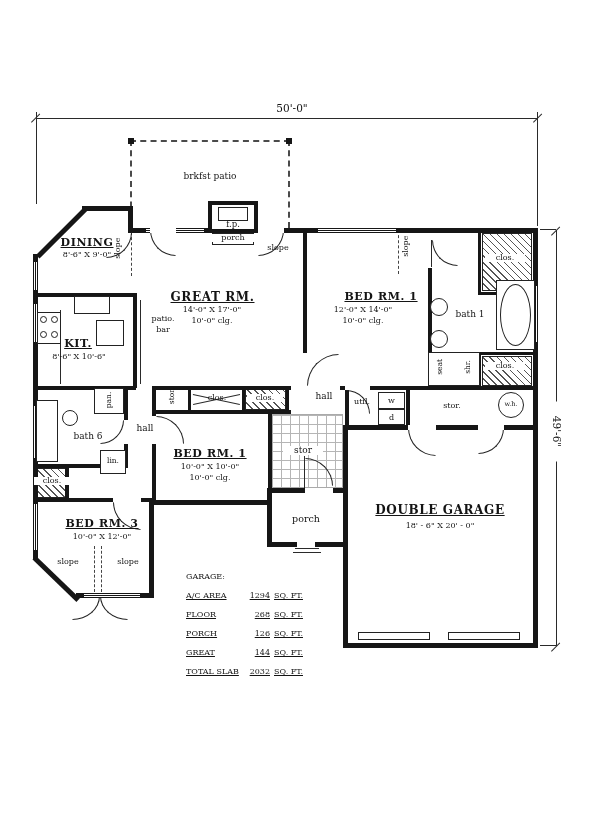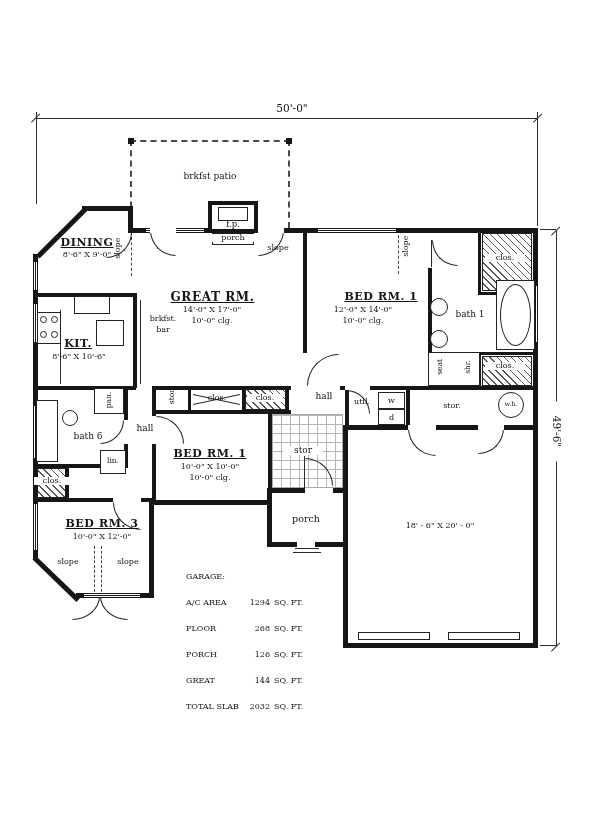--- a/index.html
+++ b/index.html
@@ -37,21 +37,21 @@
     white-space: nowrap; font-size: 9px; }
   .room { font-weight: bold; font-size: 11px; text-decoration: underline; letter-spacing: .6px; }
   .big  { font-size: 12px; }
   .sub  { font-size: 8px; }
   .tiny { font-size: 7.5px; }
   .chip { background: #fff; padding: 0 2px; }
   .vert { transform: rotate(-90deg); }
   .dim  { font-size: 10.5px; z-index: 4; }
   .fpbox { position: absolute; border: 4px solid #161616; background: #fff; z-index: 2; }
   .areas { position: absolute; left: 186px; top: 572px; width: 140px; z-index: 5; font-size: 8px; }
-  .arow { display: flex; align-items: center; margin-top: 17px; }
+  .arow { display: flex; align-items: center; margin-top: 10px; text-decoration: underline; }
   .arow .nm { width: 60px; }
   .arow .num { width: 24px; text-align: right; }
   .arow .un { margin-left: 4px; }
   .title { position: absolute; left: 170px; top: 660px; width: 190px; text-align: center;
     font-size: 19px; letter-spacing: 5px; white-space: pre; z-index: 5;
     border-bottom: 2px solid #141414; padding-bottom: 5px; }
   .wd { position: absolute; border: 1px solid #222; background: #fff; z-index: 3;
     font-size: 8px; text-align: center; line-height: 15px; }
 </style>
 </head>
@@ -217,21 +217,21 @@
   <div class="lbl sub" style="left:316px;top:306px;width:94px;">12'-0" X 14'-0"</div>
   <div class="lbl sub" style="left:326px;top:317px;width:74px;">10'-0" clg.</div>
   <div class="lbl" style="left:448px;top:310px;width:44px;">bath 1</div>
   <div class="lbl chip sub" style="left:485px;top:254px;width:40px;">clos.</div>
   <div class="lbl chip sub" style="left:485px;top:362px;width:40px;">clos.</div>
   <div class="lbl tiny vert" style="left:420px;top:363px;width:40px;">seat</div>
   <div class="lbl tiny vert" style="left:448px;top:363px;width:40px;">shr.</div>
 
   <div class="lbl room" style="left:58px;top:338px;width:40px;">KIT.</div>
   <div class="lbl sub" style="left:40px;top:353px;width:78px;">8'-6" X 10'-6"</div>
-  <div class="lbl sub" style="left:142px;top:315px;width:42px;">brkfst.</div>
+  <div class="lbl sub" style="left:142px;top:315px;width:42px;">patio.</div>
   <div class="lbl sub" style="left:148px;top:326px;width:30px;">bar</div>
   <div class="lbl tiny vert" style="left:89px;top:396px;width:40px;">pan.</div>
 
   <div class="lbl tiny vert" style="left:152px;top:392px;width:40px;">stor.</div>
   <div class="lbl sub" style="left:195px;top:394px;width:44px;">clos.</div>
   <div class="lbl chip sub" style="left:247px;top:394px;width:36px;">clos.</div>
   <div class="lbl" style="left:304px;top:392px;width:40px;">hall</div>
   <div class="lbl sub" style="left:346px;top:398px;width:32px;">util.</div>
   <div class="lbl sub" style="left:434px;top:402px;width:36px;">stor.</div>
   <div class="lbl" style="left:498px;top:401px;width:26px;font-size:6.5px;">w.h.</div>
@@ -245,20 +245,21 @@
   <div class="lbl sub" style="left:164px;top:463px;width:92px;">10'-0" X 10'-0"</div>
   <div class="lbl sub" style="left:172px;top:474px;width:76px;">10'-0" clg.</div>
   <div class="lbl chip" style="left:283px;top:446px;width:40px;">stor</div>
 
   <div class="lbl room" style="left:56px;top:518px;width:92px;">BED RM. 3</div>
   <div class="lbl sub" style="left:58px;top:533px;width:88px;">10'-0" X 12'-0"</div>
   <div class="lbl sub" style="left:48px;top:558px;width:40px;">slope</div>
   <div class="lbl sub" style="left:108px;top:558px;width:40px;">slope</div>
 
   <div class="lbl" style="left:284px;top:514px;width:44px;font-size:9.5px;">porch</div>
+  <div class="lbl room big" style="left:360px;top:504px;width:160px;">DOUBLE GARAGE</div>
   <div class="lbl sub" style="left:372px;top:522px;width:136px;">18' - 6" X 20' - 0"</div>
 
   <div class="areas">
     <div>GARAGE:</div>
     <div class="arow">
       <span class="nm">A/C AREA</span>
       <span class="num">1294</span>
       <span class="un">SQ. FT.</span>
     </div>
     <div class="arow">

